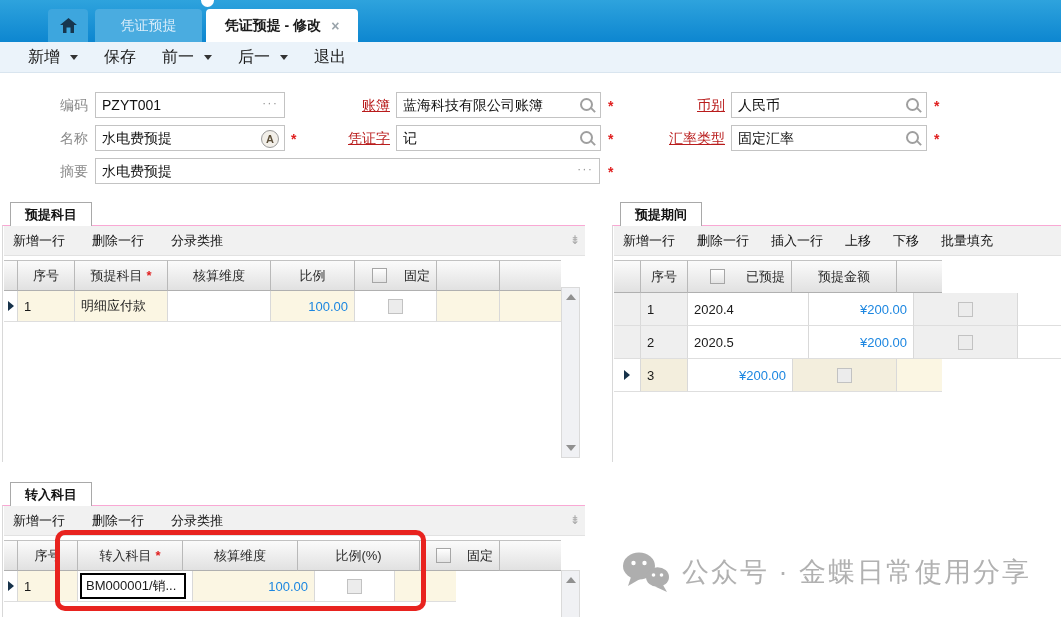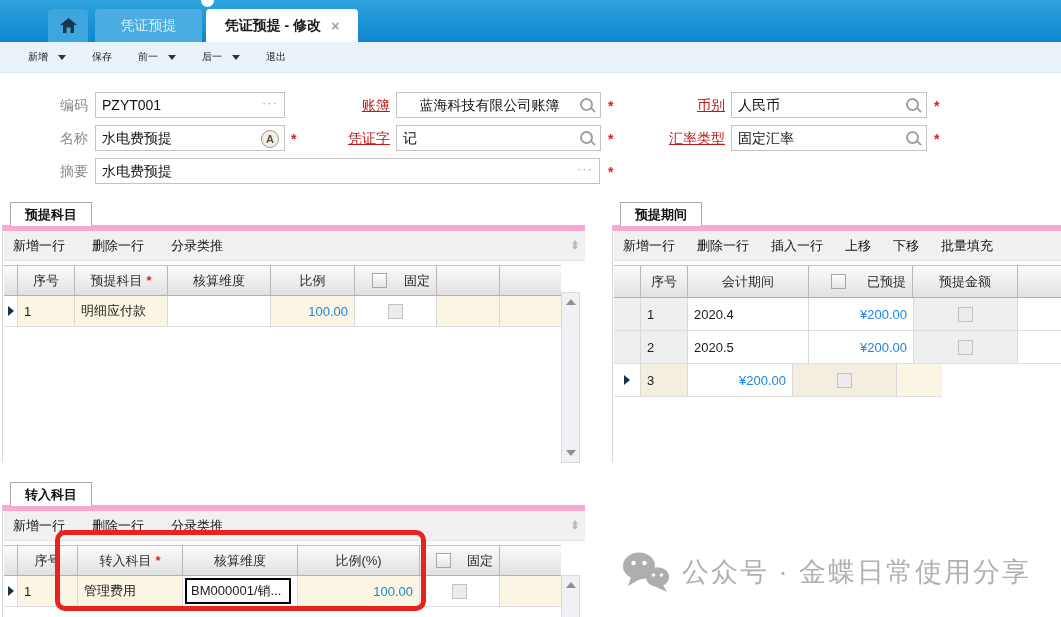--- a/index.html
+++ b/index.html
@@ -13,21 +13,21 @@
   .tab{position:absolute;top:9px;height:33px;display:flex;align-items:center;justify-content:center;
        border-radius:4px 4px 0 0;box-sizing:border-box;cursor:default;}
   .tab-home{left:48px;width:40px;background:#3da6de;}
   .tab-prev{left:95px;width:107px;background:#4aace0;color:#d9edfa;font-size:14px;}
   .tab-active{left:206px;width:152px;background:#fff;color:#1a1a1a;font-weight:bold;font-size:14px;gap:10px;}
   .tab-close{color:#9aa4ab;font-weight:bold;font-size:14px;line-height:14px;}
 
   
   .main-toolbar{position:absolute;left:0;top:42px;width:1061px;height:31px;background:#ebf3fa;
                 border-bottom:1px solid #d9e5ef;display:flex;align-items:center;gap:26px;
-                padding-left:28px;font-size:10px;box-sizing:border-box;}
+                padding-left:28px;font-size:16px;box-sizing:border-box;}
   .mt-item{display:flex;align-items:center;gap:10px;}
   .caret{width:0;height:0;border-left:4px solid transparent;border-right:4px solid transparent;
          border-top:5px solid #333;}
 
   
   .flabel{position:absolute;height:26px;line-height:26px;font-size:14px;color:#8a8a8a;text-align:right;}
   .flabel.link{color:#b91c1c;text-decoration:underline;}
   .finput{position:absolute;height:26px;line-height:24px;border:1px solid #c3c3c3;background:#fff;
           font-size:14px;color:#111;padding:0 24px 0 6px;box-sizing:border-box;white-space:nowrap;overflow:hidden;}
   .req{position:absolute;height:26px;line-height:28px;color:#e02020;font-size:14px;font-weight:bold;}
@@ -38,21 +38,21 @@
   .mag::after{content:"";position:absolute;left:8px;top:9px;width:6px;height:2px;background:#9f9f9f;
        transform:rotate(45deg);}
   .a-badge{position:absolute;right:5px;top:4px;width:16px;height:16px;border:1px solid #9a9a9a;
        border-radius:50%;background:#f2efe9;color:#5c4f39;font-size:11px;font-weight:bold;
        text-align:center;line-height:16px;cursor:pointer;}
 
   
   .panel{position:absolute;background:#fff;}
   .ptab{position:absolute;top:0;left:8px;height:23px;padding:0 14px;border:1px solid #a9a9a9;border-bottom:none;
         background:#fff;font-weight:bold;font-size:13px;line-height:23px;color:#111;z-index:2;}
-  .pbody{position:absolute;left:0;right:0;top:23px;bottom:0;border-top:6px solid #f9a8d4;
+  .pbody{position:absolute;left:0;right:0;top:23px;bottom:0;border-top:1px solid #f9a8d4;
          border-left:1px solid #d8d8d8;}
   .ptoolbar{position:absolute;left:1px;right:0;top:0;height:30px;background:#f1f1f1;
             border-bottom:1px solid #e2e2e2;display:flex;align-items:center;gap:27px;padding-left:9px;
             font-size:13px;color:#111;box-sizing:border-box;}
   .splitter{position:absolute;right:5px;top:7px;color:#a8a8a8;font-size:12px;cursor:pointer;}
 
   .grid{position:absolute;left:1px;top:34px;}
   .grow{display:flex;}
   .gc{box-sizing:border-box;border-right:1px solid #d9d9d9;border-bottom:1px solid #dedede;
       font-size:13px;overflow:hidden;white-space:nowrap;display:flex;align-items:center;}
@@ -146,21 +146,21 @@
   <div class="req" style="left:291px;top:125px;">*</div>
 
   <div class="flabel" style="left:28px;top:158px;width:60px;">摘要</div>
   <div class="finput" style="left:95px;top:158px;width:505px;">
     <span>水电费预提</span>
     <span class="suffix-ellipsis">···</span>
   </div>
   <div class="req" style="left:608px;top:158px;">*</div>
 
   <div class="flabel link" style="left:330px;top:92px;width:60px;">账簿</div>
-  <div class="finput" style="left:396px;top:92px;width:205px;text-align:center;">
+  <div class="finput" style="left:396px;top:92px;width:205px;">
     <span>蓝海科技有限公司账簿</span>
     <span class="mag"></span>
   </div>
   <div class="req" style="left:608px;top:92px;">*</div>
 
   <div class="flabel link" style="left:306px;top:125px;width:84px;">凭证字</div>
   <div class="finput" style="left:396px;top:125px;width:205px;">
     <span>记</span>
     <span class="mag"></span>
   </div>
@@ -238,21 +238,20 @@
         <span>删除一行</span>
         <span>插入一行</span>
         <span>上移</span>
         <span>下移</span>
         <span>批量填充</span>
       </div>
       <div class="grid grid-right" style="width:449px;">
         <div class="grow ghead">
           <div class="gc marker" style="width:27px;"></div>
           <div class="gc" style="width:47px;">序号</div>
-          <div class="gc" style="width:121px;">会计期间</div>
           <div class="gc" style="width:104px;">
             <span class="hcb-wrap">
                 <span class="cb"></span>
                 <span>已预提</span>
               </span>
           </div>
           <div class="gc" style="width:105px;">预提金额</div>
           <div class="gc" style="width:45px;border-right:none;"></div>
         </div>
         <div class="grow">
@@ -315,21 +314,20 @@
                 <span>固定</span>
               </span>
           </div>
           <div class="gc" style="width:61px;border-right:none;"></div>
         </div>
         <div class="grow">
           <div class="gc marker bg-white" style="width:14px;">
               <span class="tri-right"></span>
             </div>
           <div class="gc bg-cream" style="width:60px;">1</div>
-          <div class="gc bg-cream" style="width:105px;">管理费用</div>
           <div class="gc bg-white" style="width:115px;">
             <span class="editbox">BM000001/销...</span>
           </div>
           <div class="gc bg-cream num" style="width:122px;">100.00</div>
           <div class="gc bg-white" style="width:80px;justify-content:center;">
               <span class="cb dim"></span>
             </div>
           <div class="gc bg-cream" style="width:61px;border-right:none;"></div>
         </div>
       </div>

